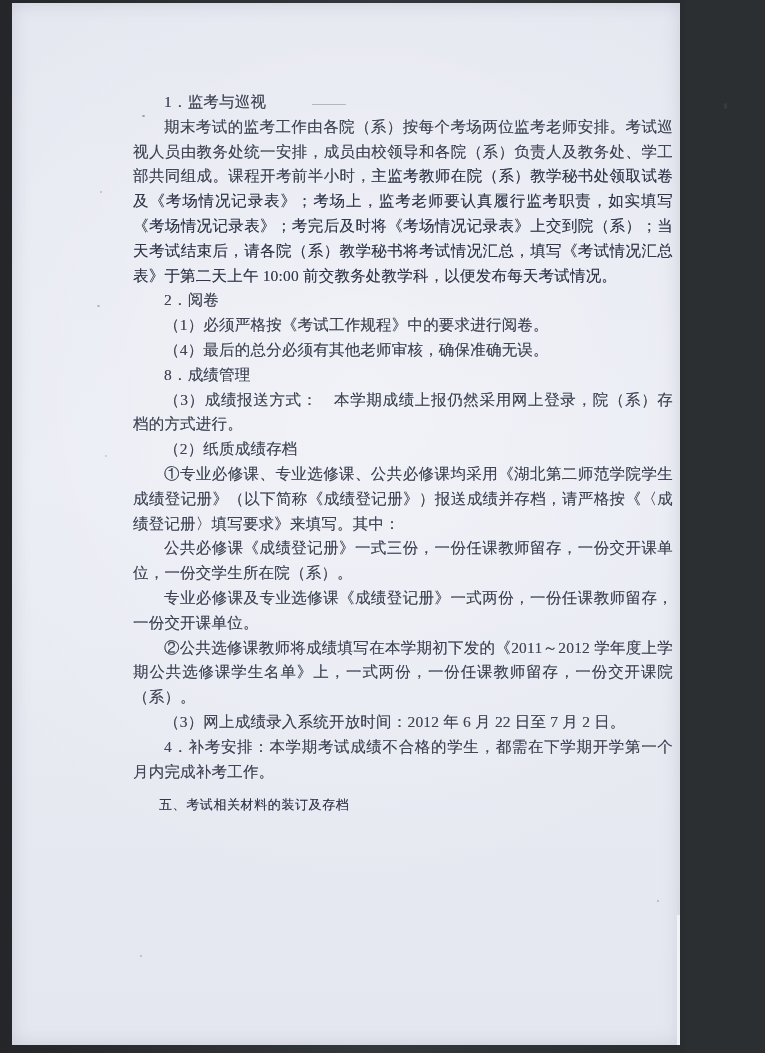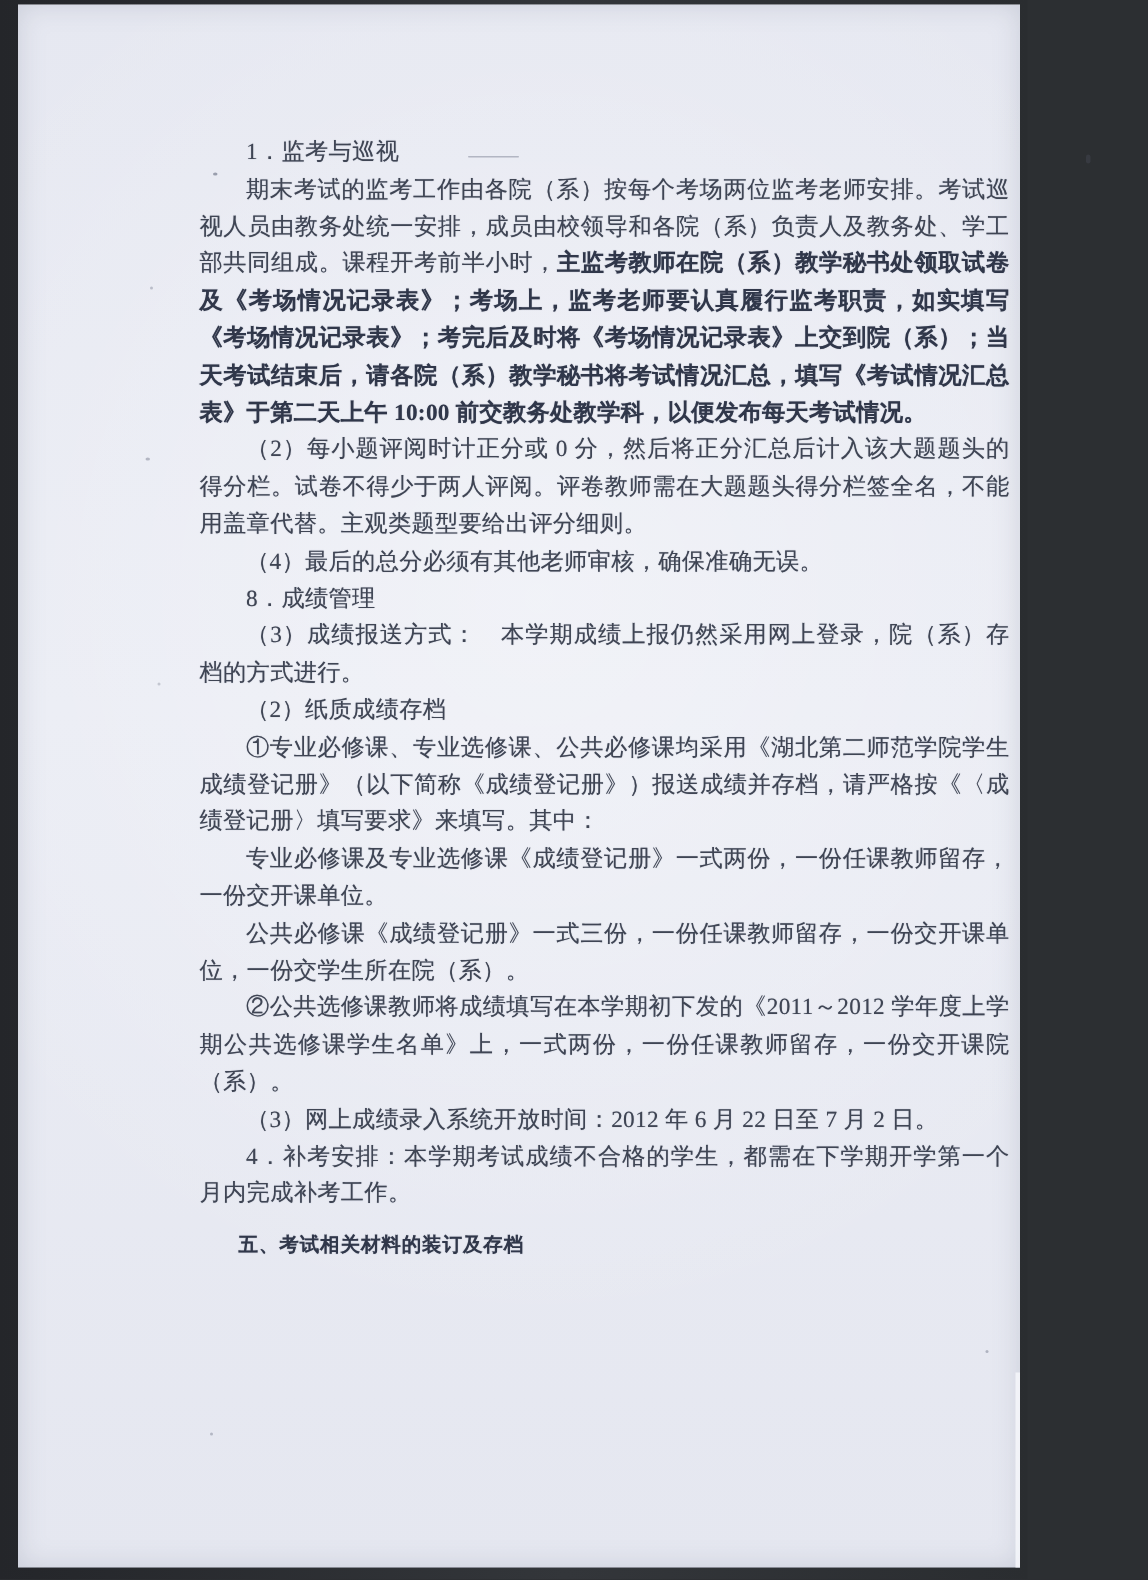--- a/index.html
+++ b/index.html
@@ -25,21 +25,21 @@
   }
   .text-block{
     position:absolute;left:121px;top:87px;width:540px;
     font-size:15.5px;line-height:24.8px;
     color:#3f4554;
     text-align:justify;
     letter-spacing:.2px;
     text-shadow:0 0 .6px rgba(66,72,92,.55);
   }
   .para{margin:0;text-indent:2em;}
-  .para .bold{font-weight:700;color:#30374a;}
+  .para .bold{font-weight:400;color:#30374a;}
   .para.heading{
     margin-top:9px;
     font-weight:700;font-size:13px;color:#2c3244;
     letter-spacing:.6px;
   }
   .speckle{position:absolute;background:rgba(88,94,114,.55);border-radius:50%;}
   .sp1{left:130px;top:112px;width:3px;height:2px;}
   .sp2{left:88px;top:188px;width:2px;height:2px;opacity:.6;}
   .sp3{left:85px;top:302px;width:3px;height:2px;opacity:.7;}
   .sp4{left:712px;top:100px;width:3px;height:6px;opacity:.45;border-radius:2px;}
@@ -61,27 +61,28 @@
     <div class="speckle sp3"></div>
     <div class="speckle sp4"></div>
     <div class="speckle sp5"></div>
     <div class="speckle sp6"></div>
     <div class="speckle sp7"></div>
     <div class="scratch"></div>
     <div class="edge-highlight"></div>
     <div class="text-block" id="doc">
         <p class="para item"><span>1．监考与巡视</span></p>
         <p class="para body"><span>期末考试的监考工作由各院（系）按每个考场两位监考老师安排。考试巡视人员由教务处统一安排，成员由校领导和各院（系）负责人及教务处、学工部共同组成。课程开考前半小时，</span><span class="bold">主监考教师在院（系）教学秘书处领取试卷及《考场情况记录表》；考场上，监考老师要认真履行监考职责，如实填写《考场情况记录表》；考完后及时将《考场情况记录表》上交到院（系）；当天考试结束后，请各院（系）教学秘书将考试情况汇总，填写《考试情况汇总表》于第二天上午 10:00 前交教务处教学科，以便发布每天考试情况。</span></p>
-        <p class="para body"><span>（2）每小题评阅时计正分或 0 分，然后将正分汇总后计入该大题题头的得分栏。试卷不得少于两人评阅。评卷教师需在大题题头得分栏签全名，不能用盖章代替。主观类题型要给出评分细则。</span></p>
+        <p class="para item"><span>2．阅卷</span></p>
+        <p class="para body"><span>（1）必须严格按《考试工作规程》中的要求进行阅卷。</span></p>
         <p class="para body"><span>（4）最后的总分必须有其他老师审核，确保准确无误。</span></p>
         <p class="para item"><span>8．成绩管理</span></p>
         <p class="para body"><span>（3）成绩报送方式：　本学期成绩上报仍然采用网上登录，院（系）存档的方式进行。</span></p>
         <p class="para body"><span>（2）纸质成绩存档</span></p>
         <p class="para body"><span>①专业必修课、专业选修课、公共必修课均采用《湖北第二师范学院学生成绩登记册》（以下简称《成绩登记册》）报送成绩并存档，请严格按《〈成绩登记册〉填写要求》来填写。其中：</span></p>
+        <p class="para body"><span>公共必修课《成绩登记册》一式三份，一份任课教师留存，一份交开课单位，一份交学生所在院（系）。</span></p>
         <p class="para body"><span>专业必修课及专业选修课《成绩登记册》一式两份，一份任课教师留存，一份交开课单位。</span></p>
-        <p class="para body"><span>公共必修课《成绩登记册》一式三份，一份任课教师留存，一份交开课单位，一份交学生所在院（系）。</span></p>
         <p class="para body"><span>②公共选修课教师将成绩填写在本学期初下发的《2011～2012 学年度上学期公共选修课学生名单》上，一式两份，一份任课教师留存，一份交开课院（系）。</span></p>
         <p class="para body"><span>（3）网上成绩录入系统开放时间：2012 年 6 月 22 日至 7 月 2 日。</span></p>
         <p class="para item"><span>4．补考安排：本学期考试成绩不合格的学生，都需在下学期开学第一个月内完成补考工作。</span></p>
         <p class="para heading"><span class="bold">五、考试相关材料的装订及存档</span></p>
       </div>
   </div>
 </div>
 
 </body></html>

